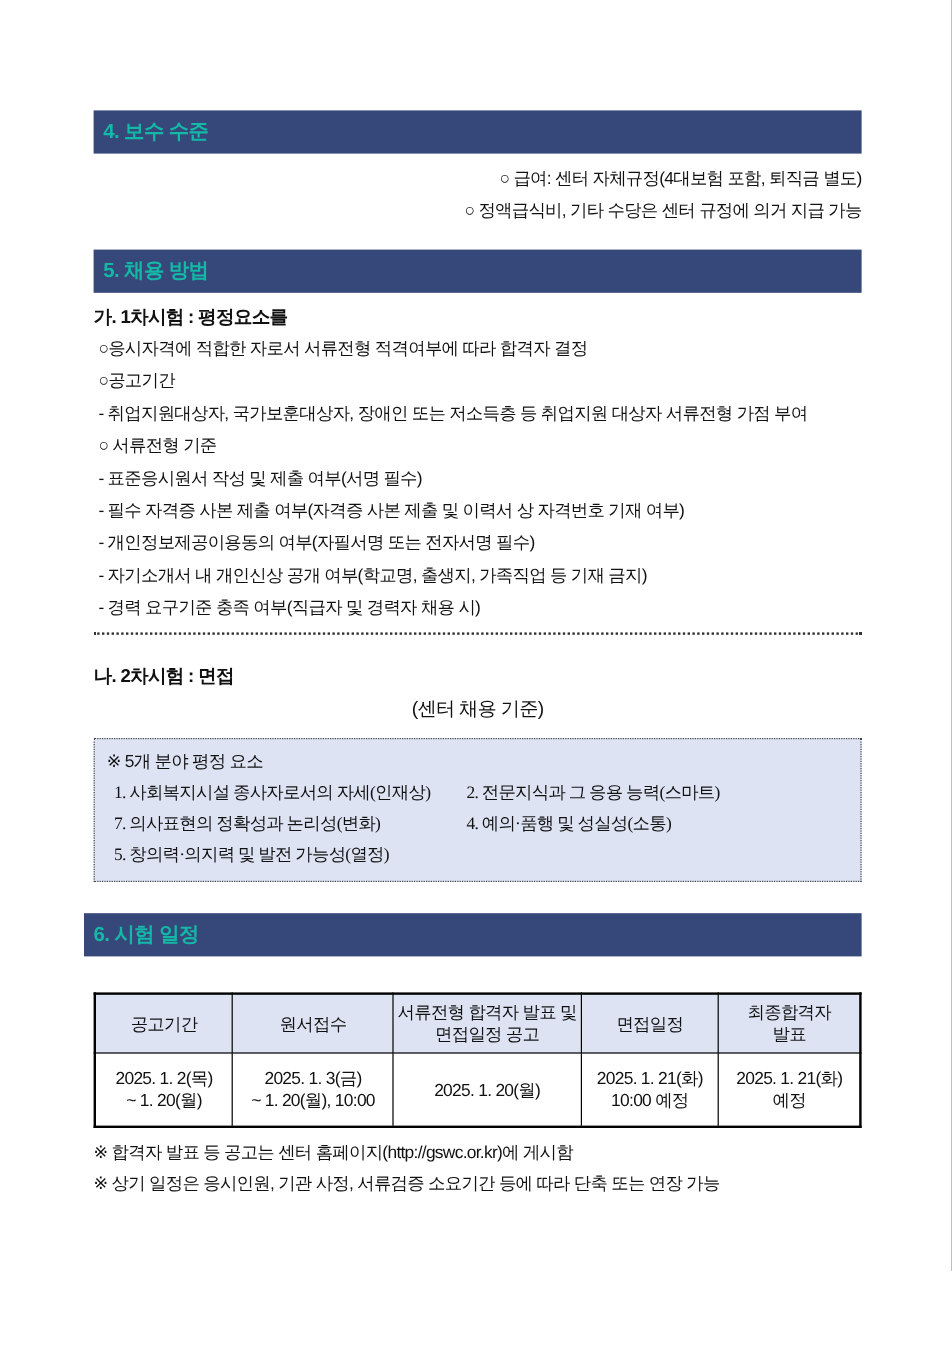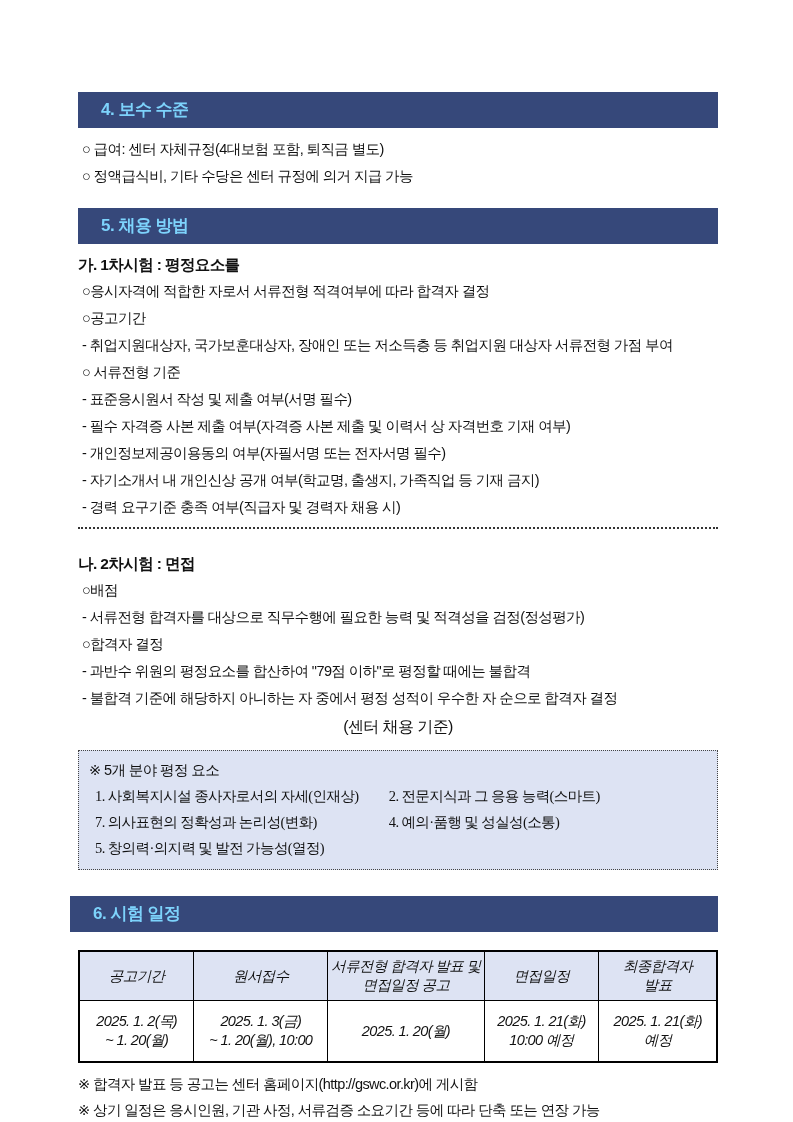--- a/index.html
+++ b/index.html
@@ -15,37 +15,37 @@
     width:793px;height:1122px;
     margin:0 auto;
     background:#ffffff;
     overflow:hidden;
   }
   .content{
     padding:92px 75px 0 78px;
   }
   .section-bar{
     background:var(--header-bg);
-    color:#7dd3fc;
+    color:#14b8a6;
     font-weight:700;
     font-size:17px;
     height:36px;
     line-height:36px;
-    padding-left:23px;
+    padding-left:8px;
     letter-spacing:-0.5px;
     box-sizing:border-box;
   }
   .section-bar.wide{margin-left:-8px;}
   .line{
     font-size:14.5px;
     line-height:27px;
     letter-spacing:-0.6px;
     white-space:nowrap;
   }
-  .pay-list{margin:8px 0 18px 4px;}
+  .pay-list{margin:8px 0 18px 4px;text-align:right;}
   .sub-heading{
     font-weight:700;
     font-size:15.5px;
     letter-spacing:-0.6px;
     margin-top:8px;
     line-height:26px;
   }
   .list{margin-left:4px;}
   .part-a{
     border-bottom:2px dotted #333;
@@ -70,21 +70,21 @@
   .criteria-box .box-title{line-height:26px;}
   .box-grid{
     display:grid;
     grid-template-columns:48% 52%;
     padding-left:6px;
     font-family:Liberation Serif, serif;
   }
   .box-grid div{line-height:26px;white-space:nowrap;}
   .box-grid .full{grid-column:1 / span 2;}
   .schedule-gap{height:26px;}
-  .table-wrap{margin-top:18px;font-style:italic;}
+  .table-wrap{margin-top:30px;}
   table.schedule{
     width:100%;
     border-collapse:collapse;
     border:2px solid #000;
     table-layout:fixed;
   }
   table.schedule th, table.schedule td{
     border:1px solid #000;
     text-align:center;
     vertical-align:middle;
@@ -134,27 +134,20 @@
         <div class="line">- 표준응시원서 작성 및 제출 여부(서명 필수)</div>
         <div class="line">- 필수 자격증 사본 제출 여부(자격증 사본 제출 및 이력서 상 자격번호 기재 여부)</div>
         <div class="line">- 개인정보제공이용동의 여부(자필서명 또는 전자서명 필수)</div>
         <div class="line">- 자기소개서 내 개인신상 공개 여부(학교명, 출생지, 가족직업 등 기재 금지)</div>
         <div class="line">- 경력 요구기준 충족 여부(직급자 및 경력자 채용 시)</div>
       </div>
     </div>
 
     <div class="part-b">
       <div class="sub-heading">나. 2차시험 : 면접</div>
-      <div class="list">
-        <div class="line">○배점</div>
-        <div class="line">- 서류전형 합격자를 대상으로 직무수행에 필요한 능력 및 적격성을 검정(정성평가)</div>
-        <div class="line">○합격자 결정</div>
-        <div class="line">- 과반수 위원의 평정요소를 합산하여 "79점 이하"로 평정할 때에는 불합격</div>
-        <div class="line">- 불합격 기준에 해당하지 아니하는 자 중에서 평정 성적이 우수한 자 순으로 합격자 결정</div>
-      </div>
       <div class="center-note">(센터 채용 기준)</div>
     </div>
 
     <div class="criteria-box">
       <div class="box-title">※ 5개 분야 평정 요소</div>
       <div class="box-grid">
         <div>1. 사회복지시설 종사자로서의 자세(인재상)</div>
         <div>2. 전문지식과 그 응용 능력(스마트)</div>
         <div>7. 의사표현의 정확성과 논리성(변화)</div>
         <div>4. 예의·품행 및 성실성(소통)</div>

